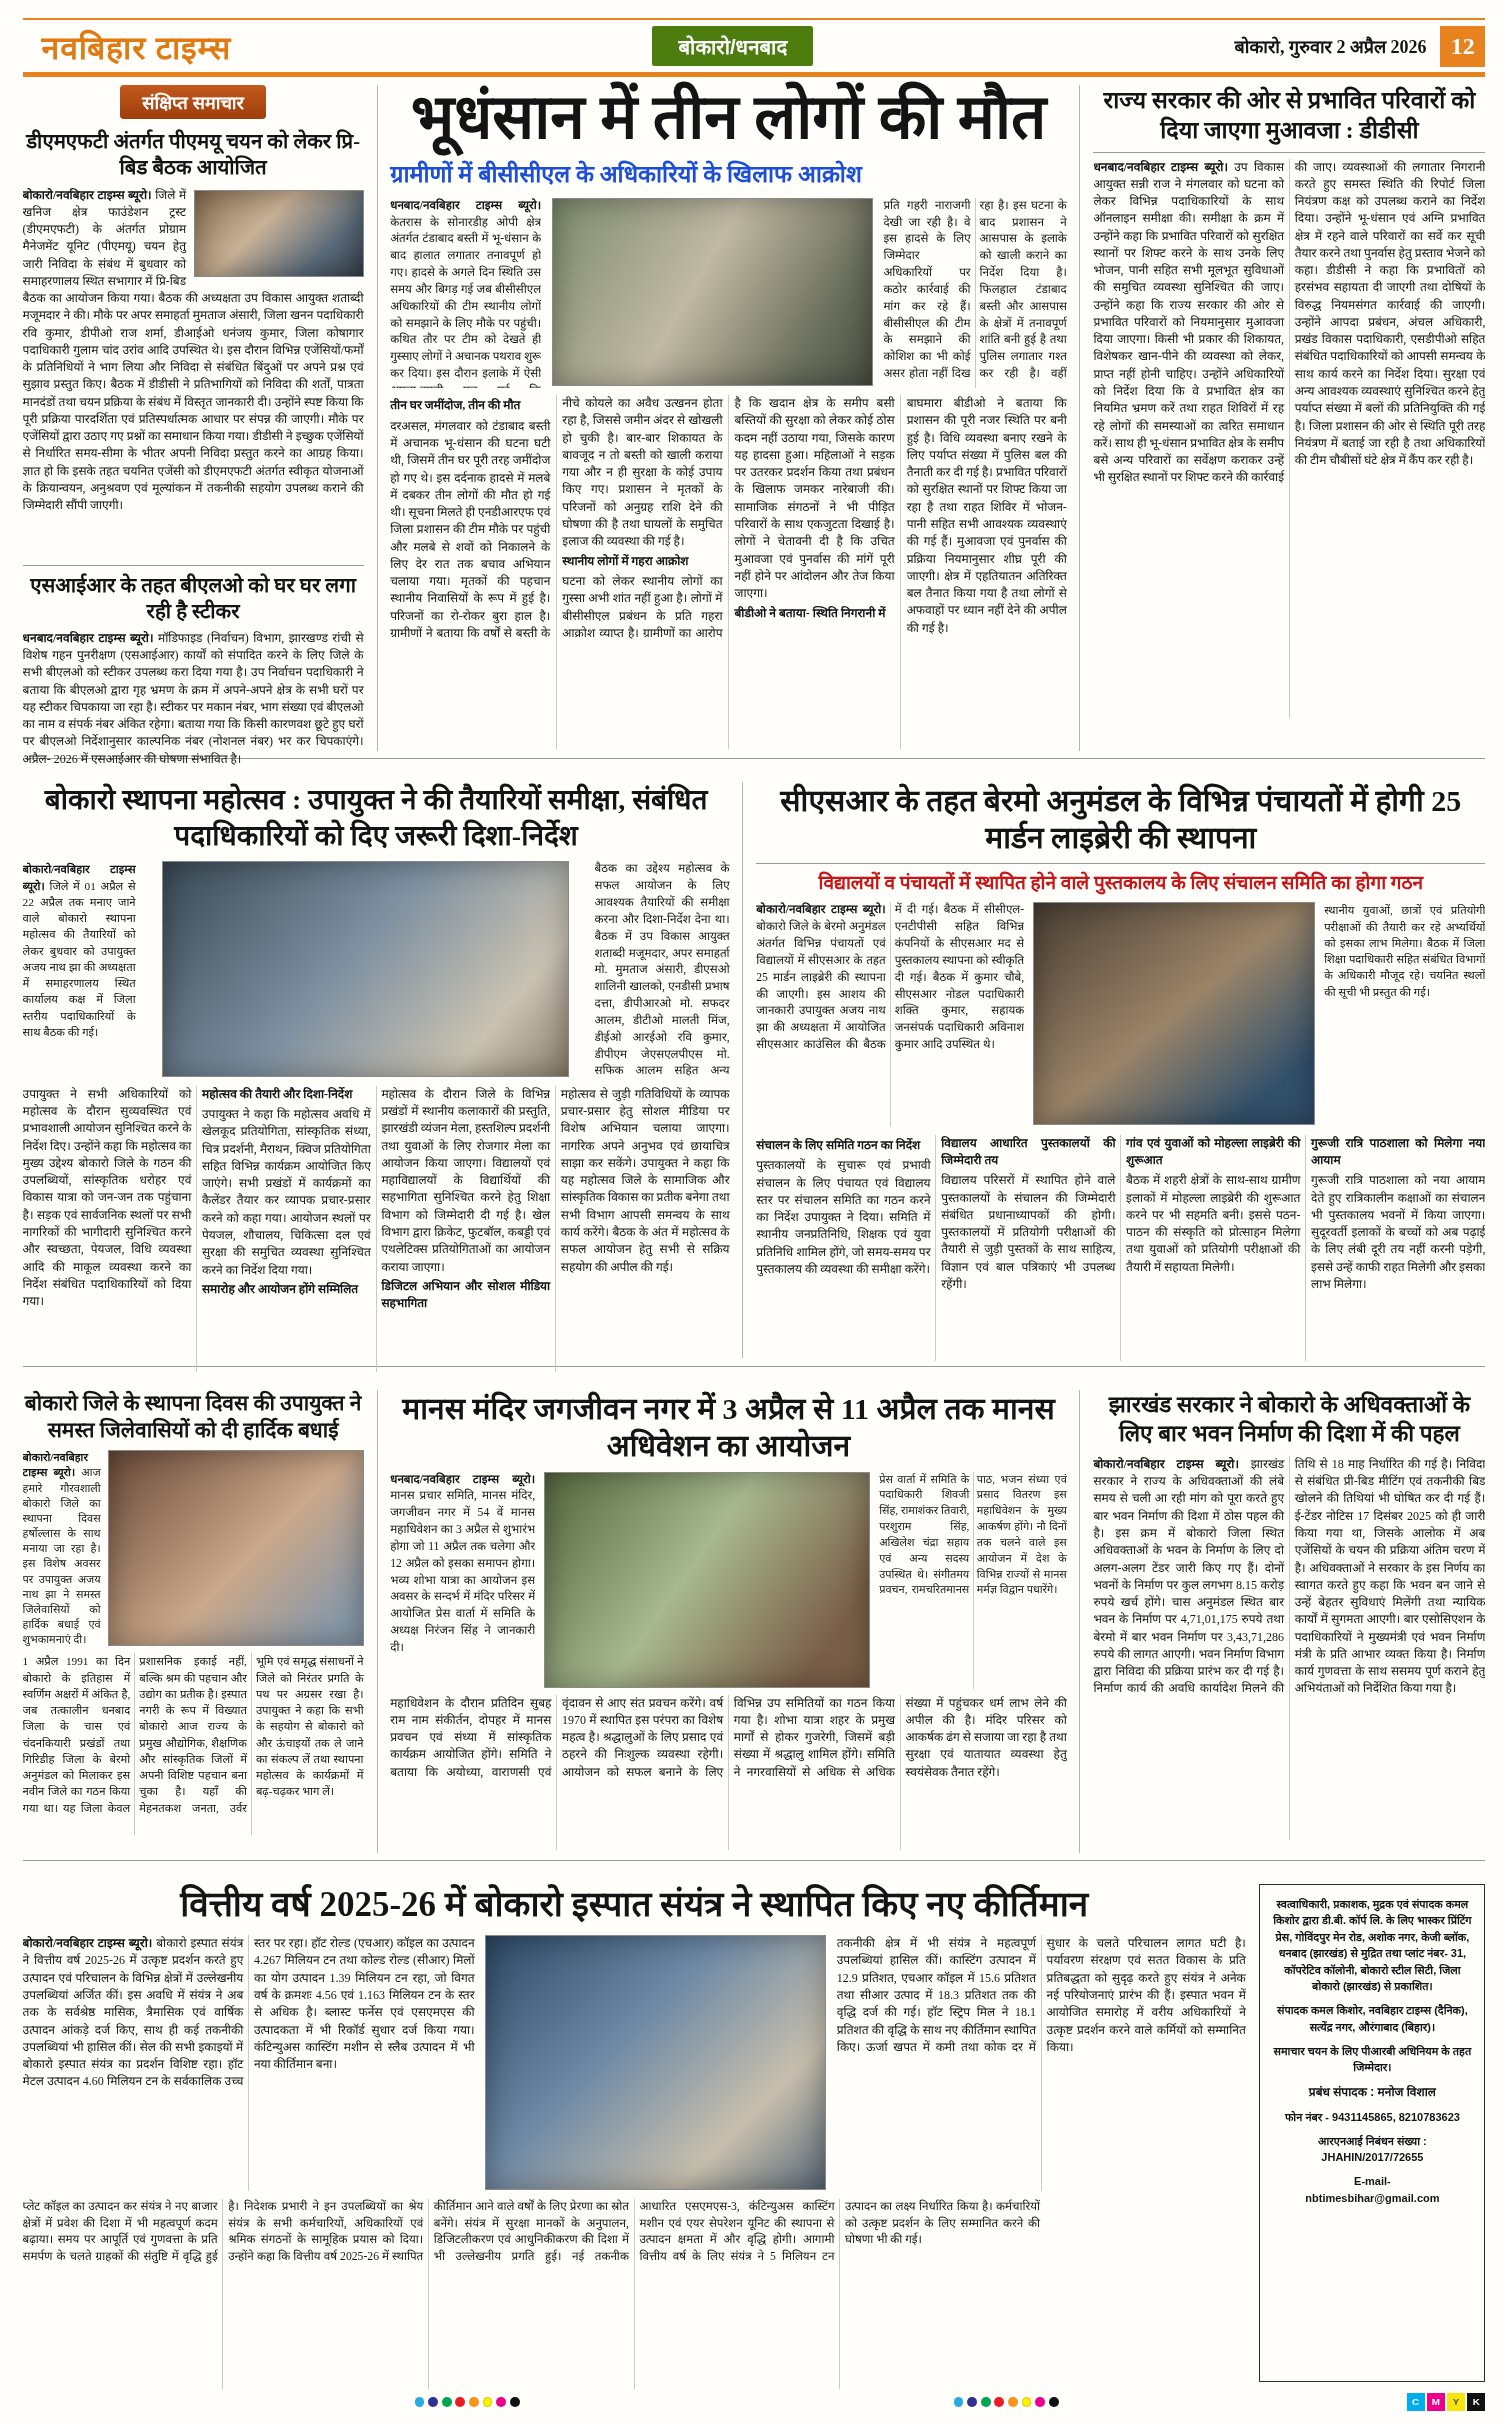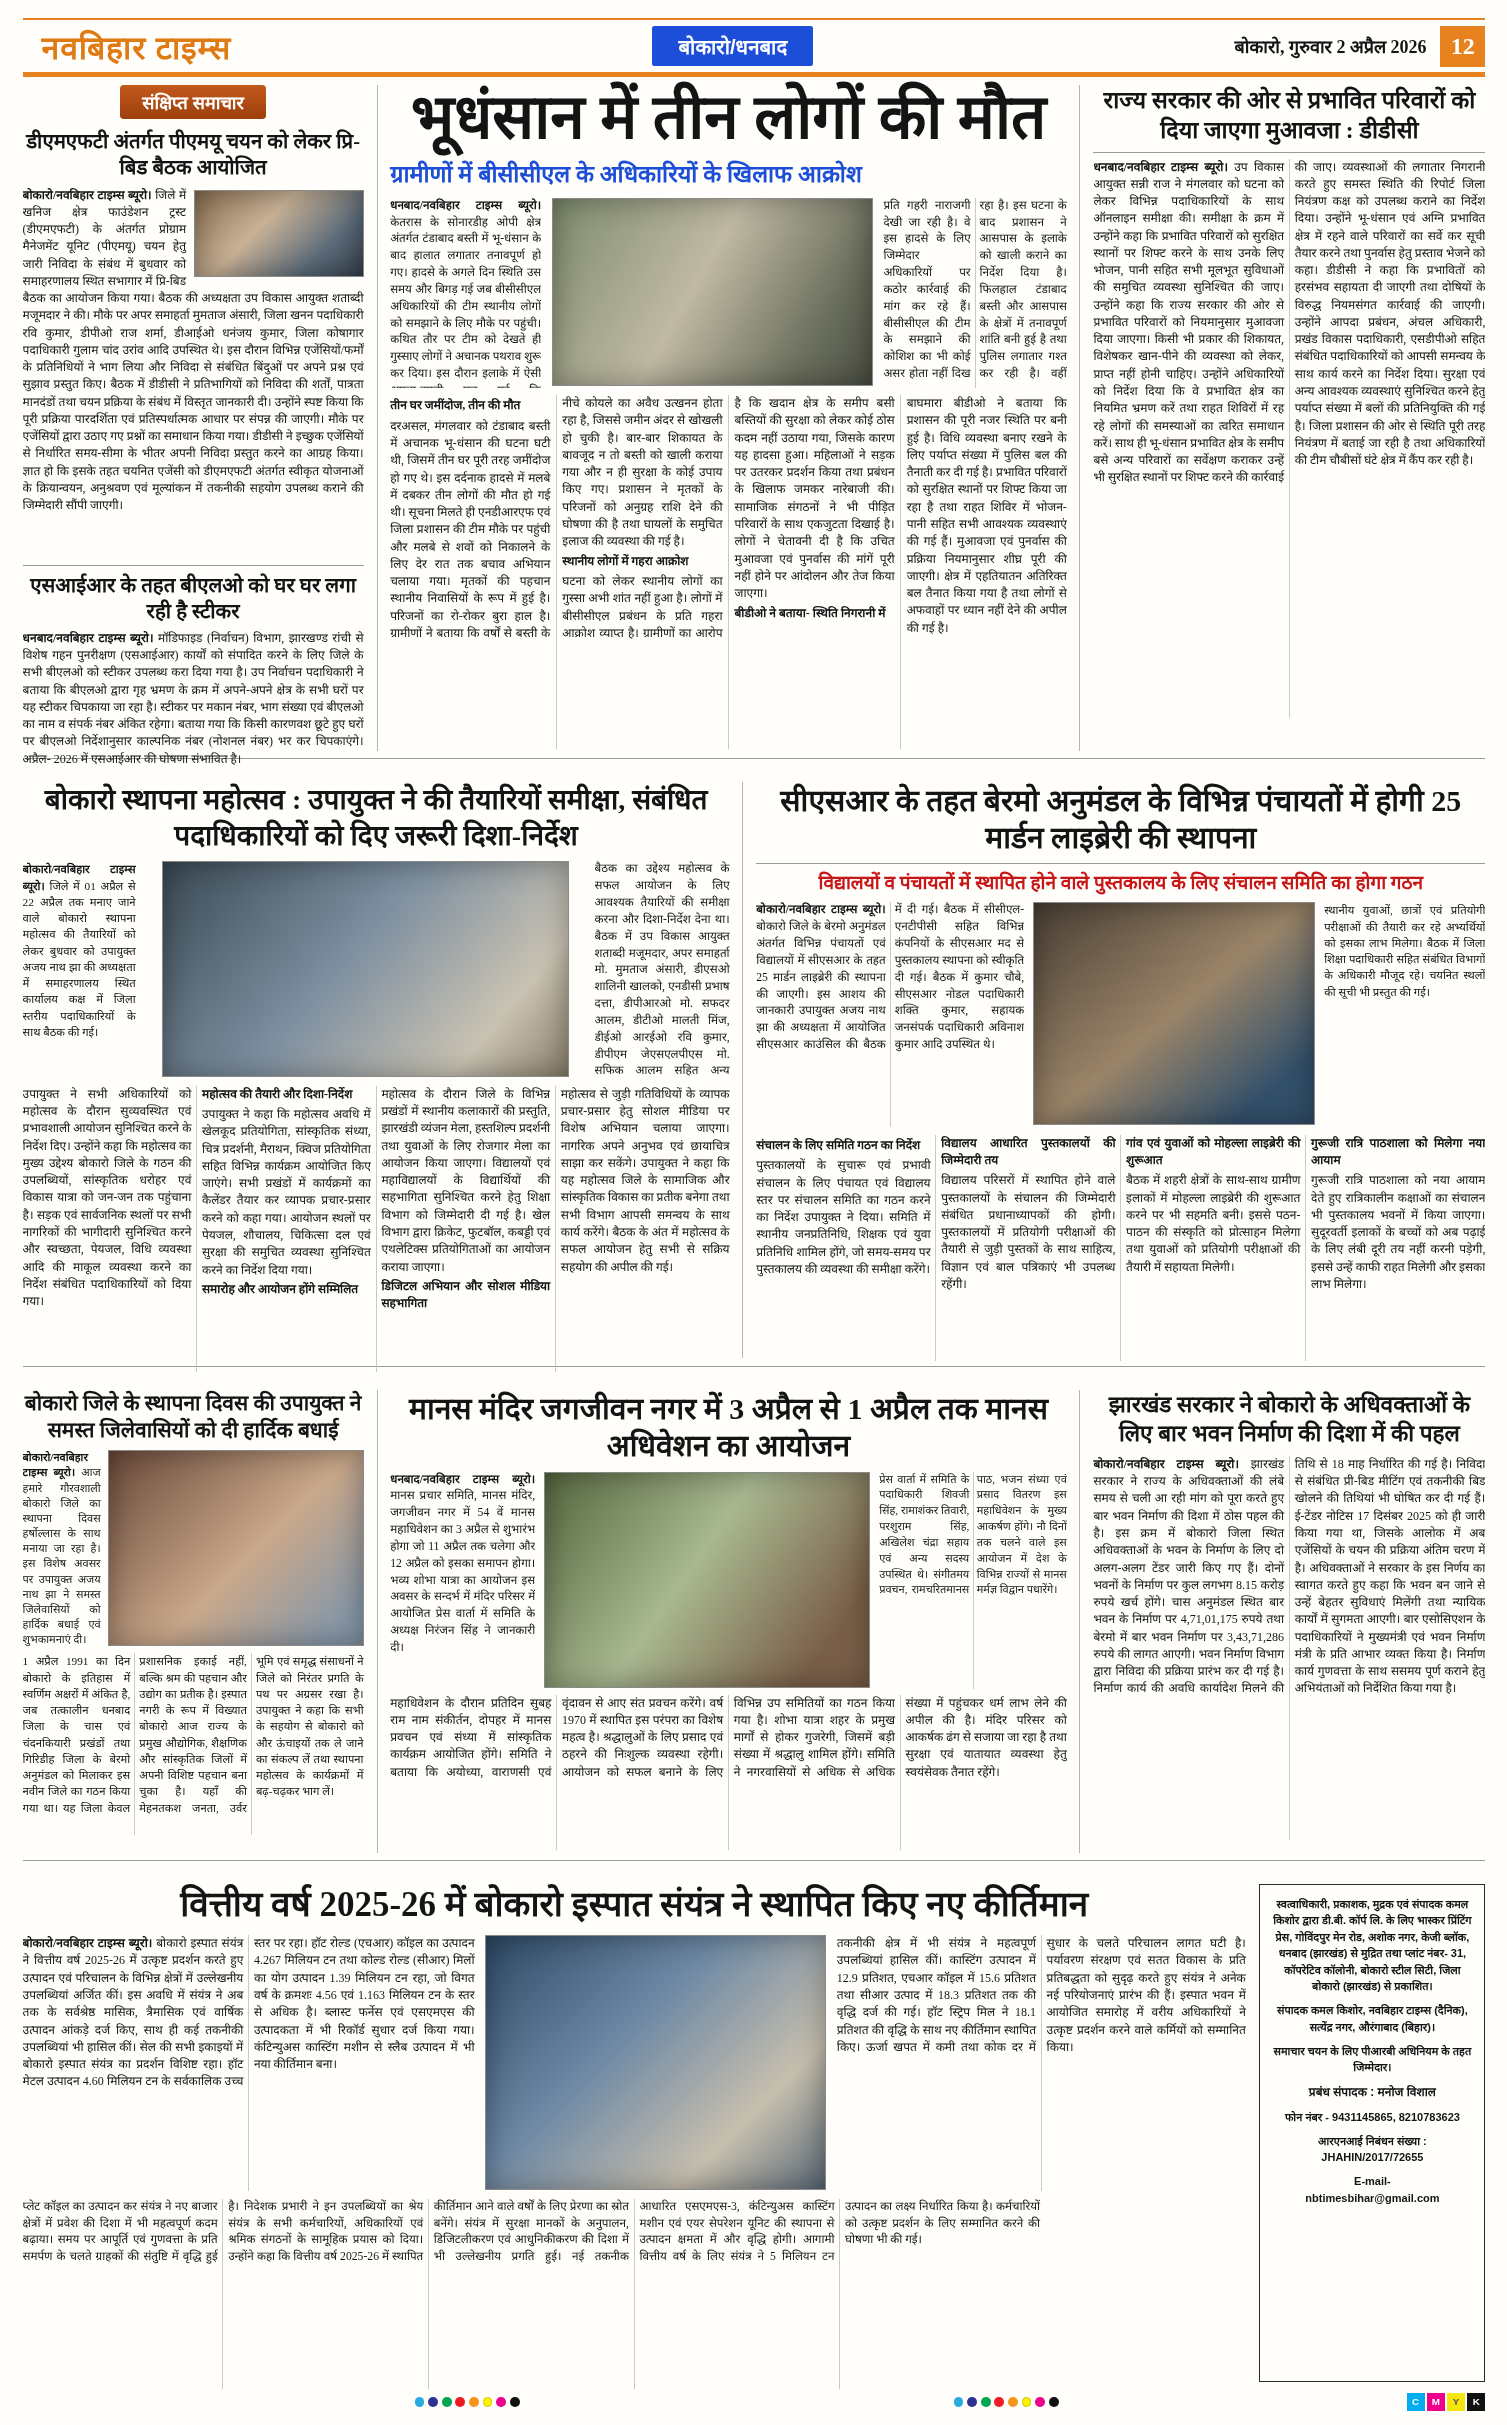--- a/index.html
+++ b/index.html
@@ -5,21 +5,21 @@
   * { margin:0; padding:0; box-sizing:border-box; }
   html,body { background:#d8d8d8; }
   body { font-family:"Liberation Serif","DejaVu Serif",serif; color:#141414; }
   .page { width:1508px; height:2426px; background:#fffefb; margin:0 auto; position:relative;
           padding:18px 22.6px 4.5px; overflow:hidden; }
 
   
   .rule-top { height:2.3px; background:#e8821e; margin-bottom:3.8px; }
   .masthead-row { display:flex; align-items:center; justify-content:space-between; height:44px; }
   .masthead { font-size:32px; font-weight:800; color:#e07a12; letter-spacing:0.8px; font-family:"Liberation Sans",sans-serif;margin-left:19px; }
-  .edition-badge { background:#1d4ed8; color:#fff; font-weight:700; font-size:20.4px; padding:6px 26px;
+  .edition-badge { background:#4d7c0f; color:#fff; font-weight:700; font-size:20.4px; padding:6px 26px;
                    border-radius:2.3px; font-family:"Liberation Sans",sans-serif; }
   .date-page { display:flex; align-items:center; gap:13.6px; }
   .dateline { font-size:18px; font-weight:700; }
   .page-number { background:#e8821e; color:#fff; font-weight:800; font-size:24px; padding:0 10.6px;
                  line-height:41px; font-family:Liberation Serif, serif; }
   .rule-bottom { height:5.3px; background:#e8821e; margin-top:3.8px; }
 
   
   .band { display:flex; gap:13.6px; margin-top:7.5px; border-top:0.8px solid #9a9a9a; padding-top:23px; }
   .band1 { border-top:none; padding-top:0; height:666px; }
@@ -260,21 +260,21 @@
           <span>आज हमारे गौरवशाली बोकारो जिले का स्थापना दिवस हर्षोल्लास के साथ मनाया जा रहा है। इस विशेष अवसर पर उपायुक्त अजय नाथ झा ने समस्त जिलेवासियों को हार्दिक बधाई एवं शुभकामनाएं दी।</span>
         </div>
         <div class="photo ph-speaker d-photo"></div>
       </div>
       <div class="d-body body">
         <span>1 अप्रैल 1991 का दिन बोकारो के इतिहास में स्वर्णिम अक्षरों में अंकित है, जब तत्कालीन धनबाद जिला के चास एवं चंदनकियारी प्रखंडों तथा गिरिडीह जिला के बेरमो अनुमंडल को मिलाकर इस नवीन जिले का गठन किया गया था। यह जिला केवल प्रशासनिक इकाई नहीं, बल्कि श्रम की पहचान और उद्योग का प्रतीक है। इस्पात नगरी के रूप में विख्यात बोकारो आज राज्य के प्रमुख औद्योगिक, शैक्षणिक और सांस्कृतिक जिलों में अपनी विशिष्ट पहचान बना चुका है। यहाँ की मेहनतकश जनता, उर्वर भूमि एवं समृद्ध संसाधनों ने जिले को निरंतर प्रगति के पथ पर अग्रसर रखा है। उपायुक्त ने कहा कि सभी के सहयोग से बोकारो को और ऊंचाइयों तक ले जाने का संकल्प लें तथा स्थापना महोत्सव के कार्यक्रमों में बढ़-चढ़कर भाग लें।</span>
       </div>
     </article>
 
     <article class="col-manas">
-      <h2 class="mn-headline">मानस मंदिर जगजीवन नगर में  3 अप्रैल से 1 अप्रैल तक मानस अधिवेशन का आयोजन</h2>
+      <h2 class="mn-headline">मानस मंदिर जगजीवन नगर में  3 अप्रैल से 11 अप्रैल तक मानस अधिवेशन का आयोजन</h2>
       <div class="mn-rowA">
         <div class="mn-intro body">
           <b class="byline">धनबाद/नवबिहार टाइम्स ब्यूरो।</b>
           <span>मानस प्रचार समिति, मानस मंदिर, जगजीवन नगर में 54 वें मानस महाधिवेशन का 3 अप्रैल से शुभारंभ होगा जो 11 अप्रैल तक चलेगा और 12 अप्रैल को इसका समापन होगा। भव्य शोभा यात्रा का आयोजन इस अवसर के सन्दर्भ में मंदिर परिसर में आयोजित प्रेस वार्ता में समिति के अध्यक्ष निरंजन सिंह ने जानकारी दी।</span>
         </div>
         <div class="photo ph-event mn-photo"></div>
         <div class="mn-side body">
           <span>प्रेस वार्ता में समिति के पदाधिकारी शिवजी सिंह, रामाशंकर तिवारी, परशुराम सिंह, अखिलेश चंद्रा सहाय एवं अन्य सदस्य उपस्थित थे। संगीतमय प्रवचन, रामचरितमानस पाठ, भजन संध्या एवं प्रसाद वितरण इस महाधिवेशन के मुख्य आकर्षण होंगे। नौ दिनों तक चलने वाले इस आयोजन में देश के विभिन्न राज्यों से मानस मर्मज्ञ विद्वान पधारेंगे।</span>
         </div>
       </div>

